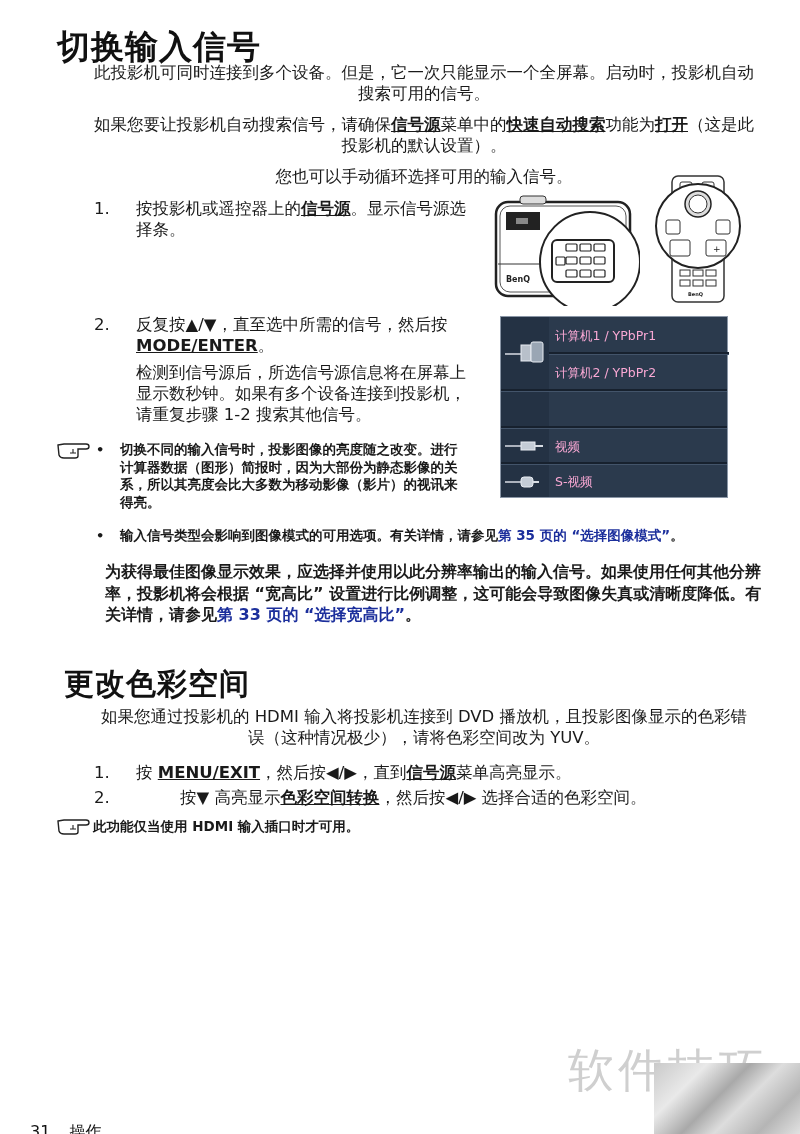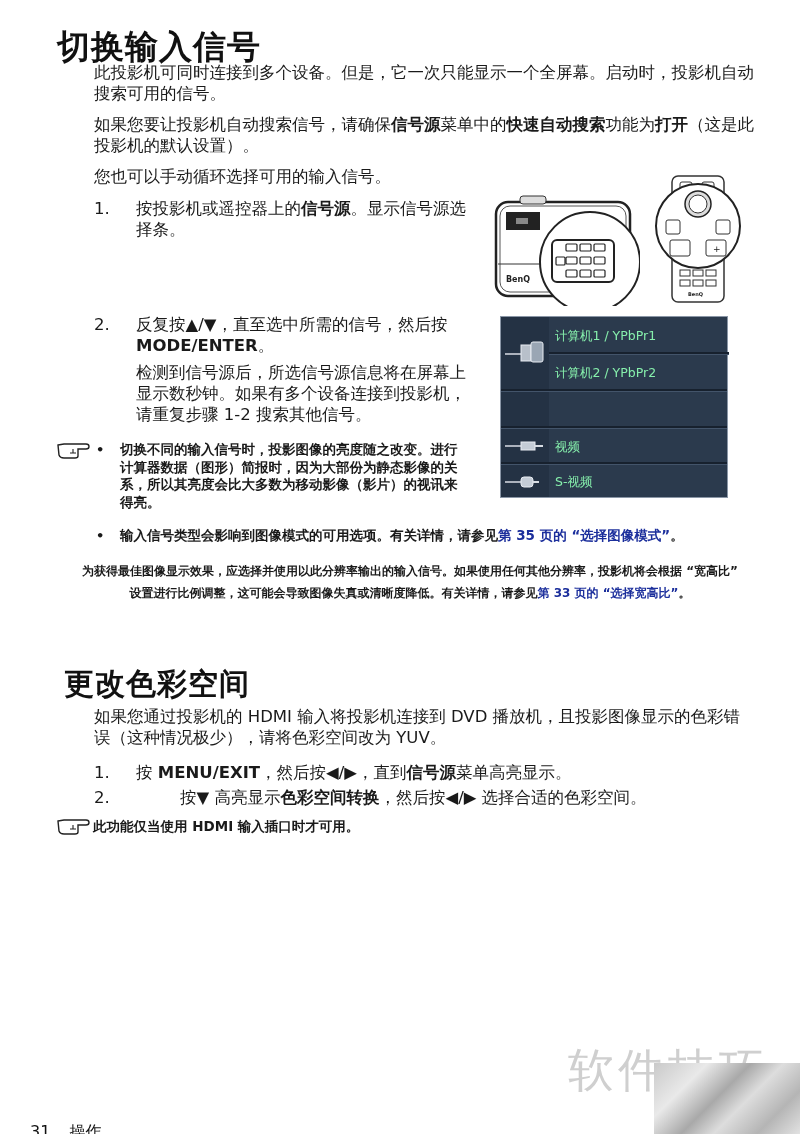--- a/index.html
+++ b/index.html
@@ -2,36 +2,36 @@
 <html><head>
 <meta charset="utf-8">
 <style>
   html, body { margin: 0; padding: 0; }
   body {
     width: 800px; height: 1134px; background: #ffffff; position: relative; overflow: hidden;
     font-family: "DejaVu Sans", "Liberation Sans", sans-serif; color: #1a1a1a;
   }
   h1.title { position: absolute; left: 46px; top: 14px; margin: 11px; font-size: 33px; font-weight: bold; letter-spacing: 1px; color: #111; text-align: center; }
   h1.title2 { position: absolute; left: 64px; top: 664px; margin: 0; font-size: 30px; font-weight: bold; letter-spacing: 1px; color: #111; }
-  .para { position: absolute; left: 94px; width: 660px; font-size: 16.5px; line-height: 21px; }
-  .b { font-weight: bold; }
+  .para { position: absolute; left: 94px; width: 660px; font-size: 16.5px; line-height: 21px; text-align: center; }
+  .b { font-weight: bold; text-decoration: underline; }
   .link { color: #1c2f9c; font-weight: bold; }
   .step { position: absolute; left: 94px; font-size: 16.5px; line-height: 21px; }
   .step .num { position: absolute; left: 0; top: 0; }
   .step .txt { position: absolute; left: 42px; top: 0; width: 330px; }
   .note { position: absolute; left: 120px; width: 350px; font-size: 13.5px; font-weight: bold; line-height: 17.5px; }
   .bullet-dot { position: absolute; font-size: 13px; font-weight: bold; }
   .hand { position: absolute; width: 34px; height: 18px; }
-  .bold-para { position: absolute; left: 80px; width: 660px; font-size: 12px; font-weight: bold; line-height: 21.5px; text-align: center; }
+  .bold-para { position: absolute; left: 105px; width: 660px; font-size: 16px; font-weight: bold; line-height: 21.5px; }
 
   
   .src-panel { position: absolute; left: 500px; top: 316px; width: 228px; height: 182px; background: #2b3a4d; border: 1px solid #8a96a6; box-sizing: border-box; }
   .src-row { position: absolute; left: 0; width: 100%; }
   .src-iconcol { position: absolute; left: 0; top: 0; width: 48px; height: 100%; background: #243244; }
-  .src-label { position: absolute; left: 54px; color: #86efac; font-size: 12.5px; font-family: "DejaVu Sans", sans-serif; }
+  .src-label { position: absolute; left: 54px; color: #f9a8d4; font-size: 12.5px; font-family: "DejaVu Sans", sans-serif; }
   .src-sep { position: absolute; left: 0; width: 100%; height: 2px; background: #17212e; border-bottom: 1px solid #43546a; }
   .src-sep.inner { left: 48px; width: 180px; }
 
   .illus { position: absolute; }
   .watermark { position: absolute; left: 568px; top: 1040px; font-size: 46px; color: #cfcfcf; letter-spacing: 4px; }
   .mosaic { position: absolute; left: 654px; top: 1063px; width: 146px; height: 71px;
     background: linear-gradient(135deg, #c9c9c9 0%, #e9e9e9 25%, #a9a9a9 45%, #dddddd 60%, #b5b5b5 80%, #e2e2e2 100%); }
   .footer { position: absolute; left: 30px; top: 1122px; font-size: 16px; color: #111; }
 </style>
 </head>

